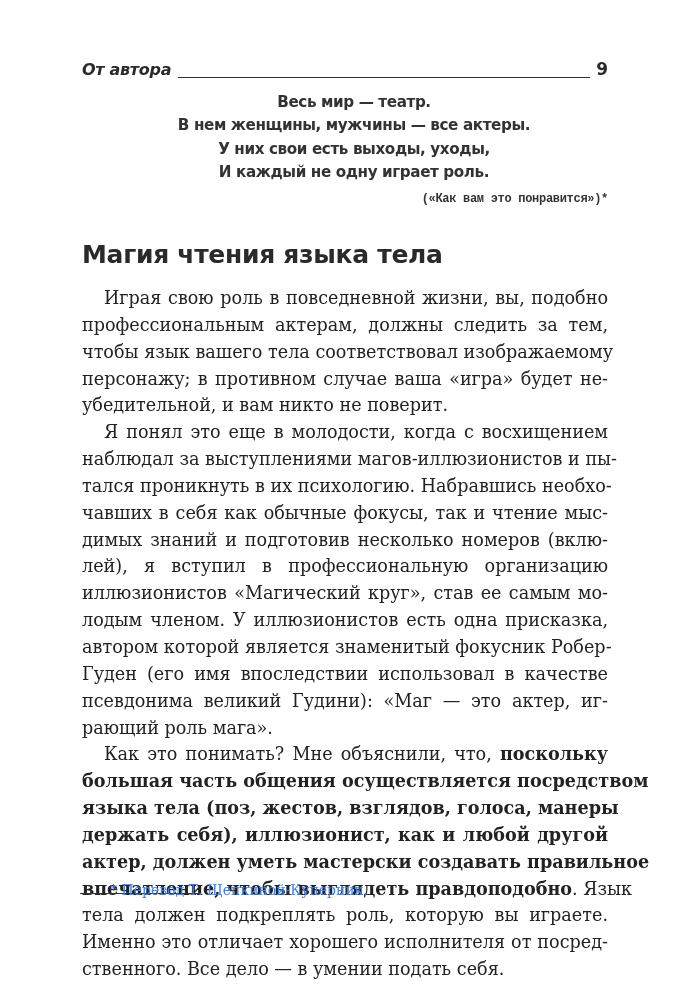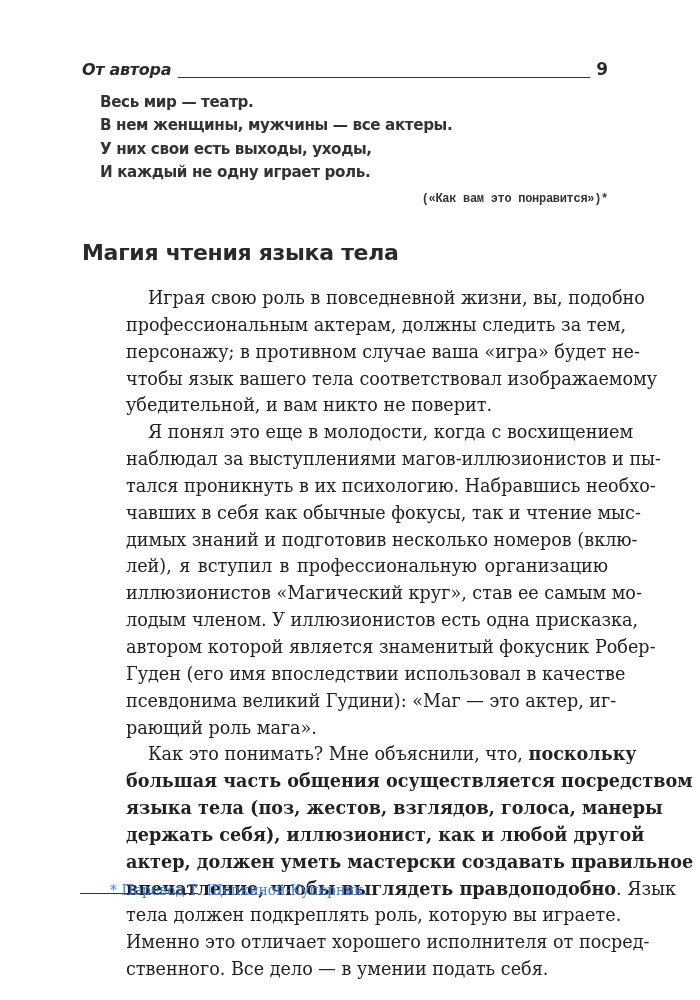--- a/index.html
+++ b/index.html
@@ -5,27 +5,27 @@
   html, body { margin: 0; padding: 0; background: #ffffff; }
   body { width: 700px; height: 1000px; position: relative; overflow: hidden; color: #1f1f1f; }
   .page { position: absolute; left: 0; top: 0; width: 700px; height: 996px; background: #fff; }
 
   .running-head { position: absolute; left: 82px; top: 60px; width: 526px; height: 24px; }
   .rh-title { position: absolute; left: 0; top: 0; font-family: "DejaVu Sans", sans-serif; font-style: italic; font-weight: bold; font-size: 16px; color: #2a2a2a; letter-spacing: -0.3px; }
   .rh-rule { position: absolute; left: 96px; right: 18px; top: 17px; border-top: 1.6px solid #333; }
   .rh-page { position: absolute; right: 0; top: -1px; font-family: "DejaVu Sans", sans-serif; font-weight: bold; font-size: 17px; color: #2a2a2a; }
 
   .epigraph { position: absolute; left: 82px; top: 91px; width: 526px; font-family: "DejaVu Sans", sans-serif; font-size: 15.2px; font-weight: bold; color: #333; letter-spacing: -0.4px; }
-  .epigraph-line { height: 23.3px; line-height: 23.3px; padding-left: 18px; }
+  .epigraph-line { text-align: center; height: 23.3px; line-height: 23.3px; padding-left: 18px; }
   .epigraph-source { position: absolute; right: 0; top: 101px; font-family: Liberation Mono, monospace; font-weight: bold; font-size: 12px; color: #333; letter-spacing: -0.3px; }
 
-  .heading { position: absolute; left: 82px; top: 240px; font-family: "DejaVu Sans", sans-serif; font-weight: bold; font-size: 22px; color: #2a2a2a; letter-spacing: -0.3px; }
+  .heading { position: absolute; left: 82px; top: 240px; font-family: "DejaVu Sans", sans-serif; font-weight: bold; font-size: 25px; color: #2a2a2a; letter-spacing: -0.3px; }
 
   .body { position: absolute; left: 82px; top: 285px; width: 526px; font-family: "DejaVu Serif", serif; font-size: 17.6px; line-height: 26.85px; color: #222; }
-  .line { display: block; height: 26.85px; white-space: nowrap; text-align: justify; text-align-last: justify; overflow: visible; margin-left: 44px; }
+  .line { display: block; height: 26.85px; white-space: nowrap; text-align: justify; text-align-last: justify; overflow: visible; }
   .line.last { text-align-last: left; }
   .line.indent { padding-left: 22px; }
   .b { font-weight: bold; }
   .i { }
 
   .fn-rule { position: absolute; left: 80px; top: 893px; width: 118px; border-top: 1.4px solid #333; }
   .footnote { position: absolute; left: 110px; top: 882px; font-family: "DejaVu Serif", serif; font-size: 14px; color: #3b82f6; }
 </style>
 </head>
 <body>
@@ -44,22 +44,22 @@
     <div class="epigraph-line">У них свои есть выходы, уходы,</div>
     <div class="epigraph-line">И каждый не одну играет роль.</div>
     <div class="epigraph-source">(«Как вам это понравится»)*</div>
   </div>
 
   <div class="heading">Магия чтения языка тела</div>
 
   <div class="body" id="body-text">
       <span class="line indent"><span>Играя свою роль в повседневной жизни, вы, подобно</span></span>
       <span class="line"><span>профессиональным актерам, должны следить за тем,</span></span>
+      <span class="line"><span>чтобы язык вашего тела соответствовал изображаемому</span></span>
       <span class="line"><span>персонажу; в противном случае ваша «игра»  будет не-</span></span>
-      <span class="line"><span>чтобы язык вашего тела соответствовал изображаемому</span></span>
       <span class="line last"><span>убедительной, и вам никто не поверит.</span></span>
       <span class="line indent"><span>Я понял это еще в молодости, когда с восхищением</span></span>
       <span class="line"><span>наблюдал за выступлениями магов-иллюзионистов и пы-</span></span>
       <span class="line"><span>тался проникнуть в их психологию. Набравшись необхо-</span></span>
       <span class="line"><span>чавших в себя как обычные фокусы, так и чтение мыс-</span></span>
       <span class="line"><span>димых знаний и подготовив несколько номеров (вклю-</span></span>
       <span class="line"><span>лей), я вступил в профессиональную организацию</span></span>
       <span class="line"><span>иллюзионистов «Магический круг», став ее самым мо-</span></span>
       <span class="line"><span>лодым членом. У иллюзионистов есть одна присказка,</span></span>
       <span class="line"><span>автором которой является знаменитый фокусник Робер-</span></span>

